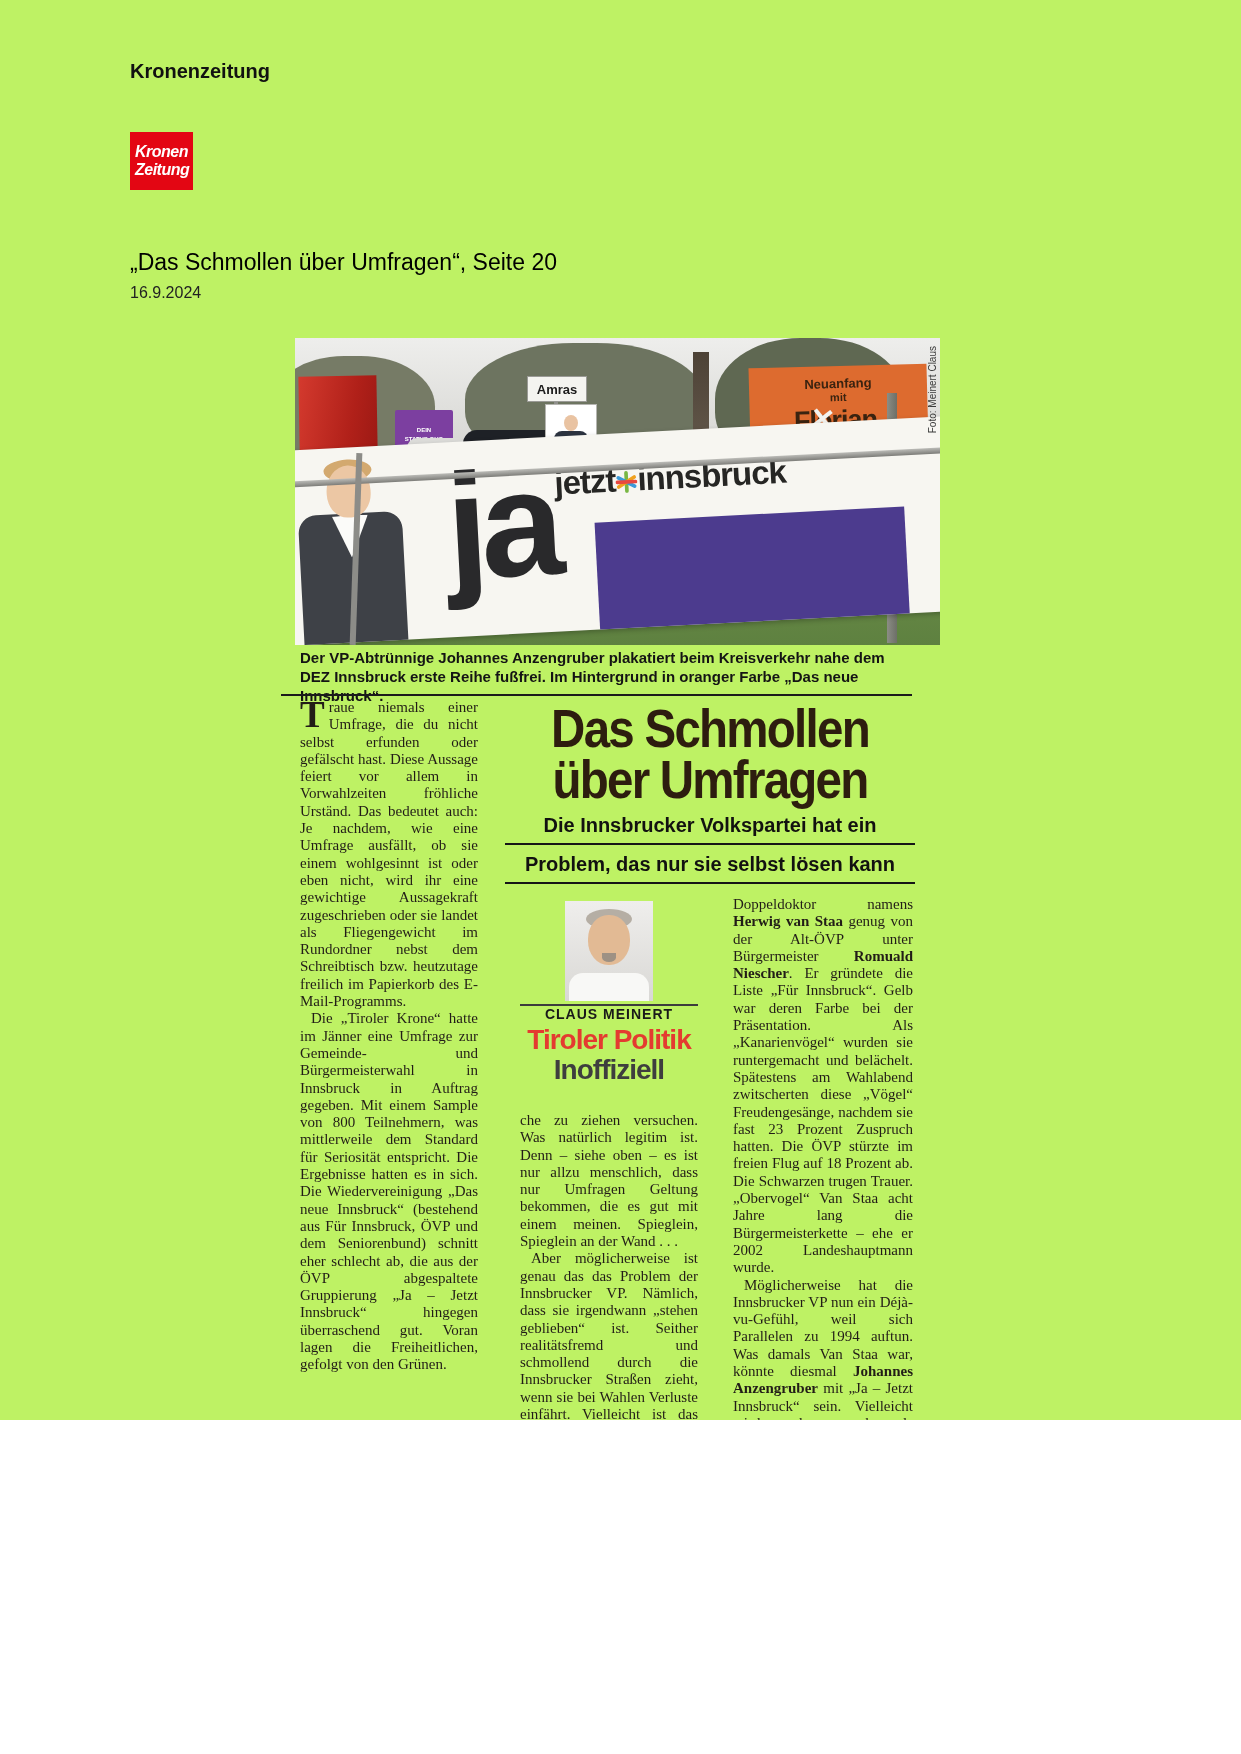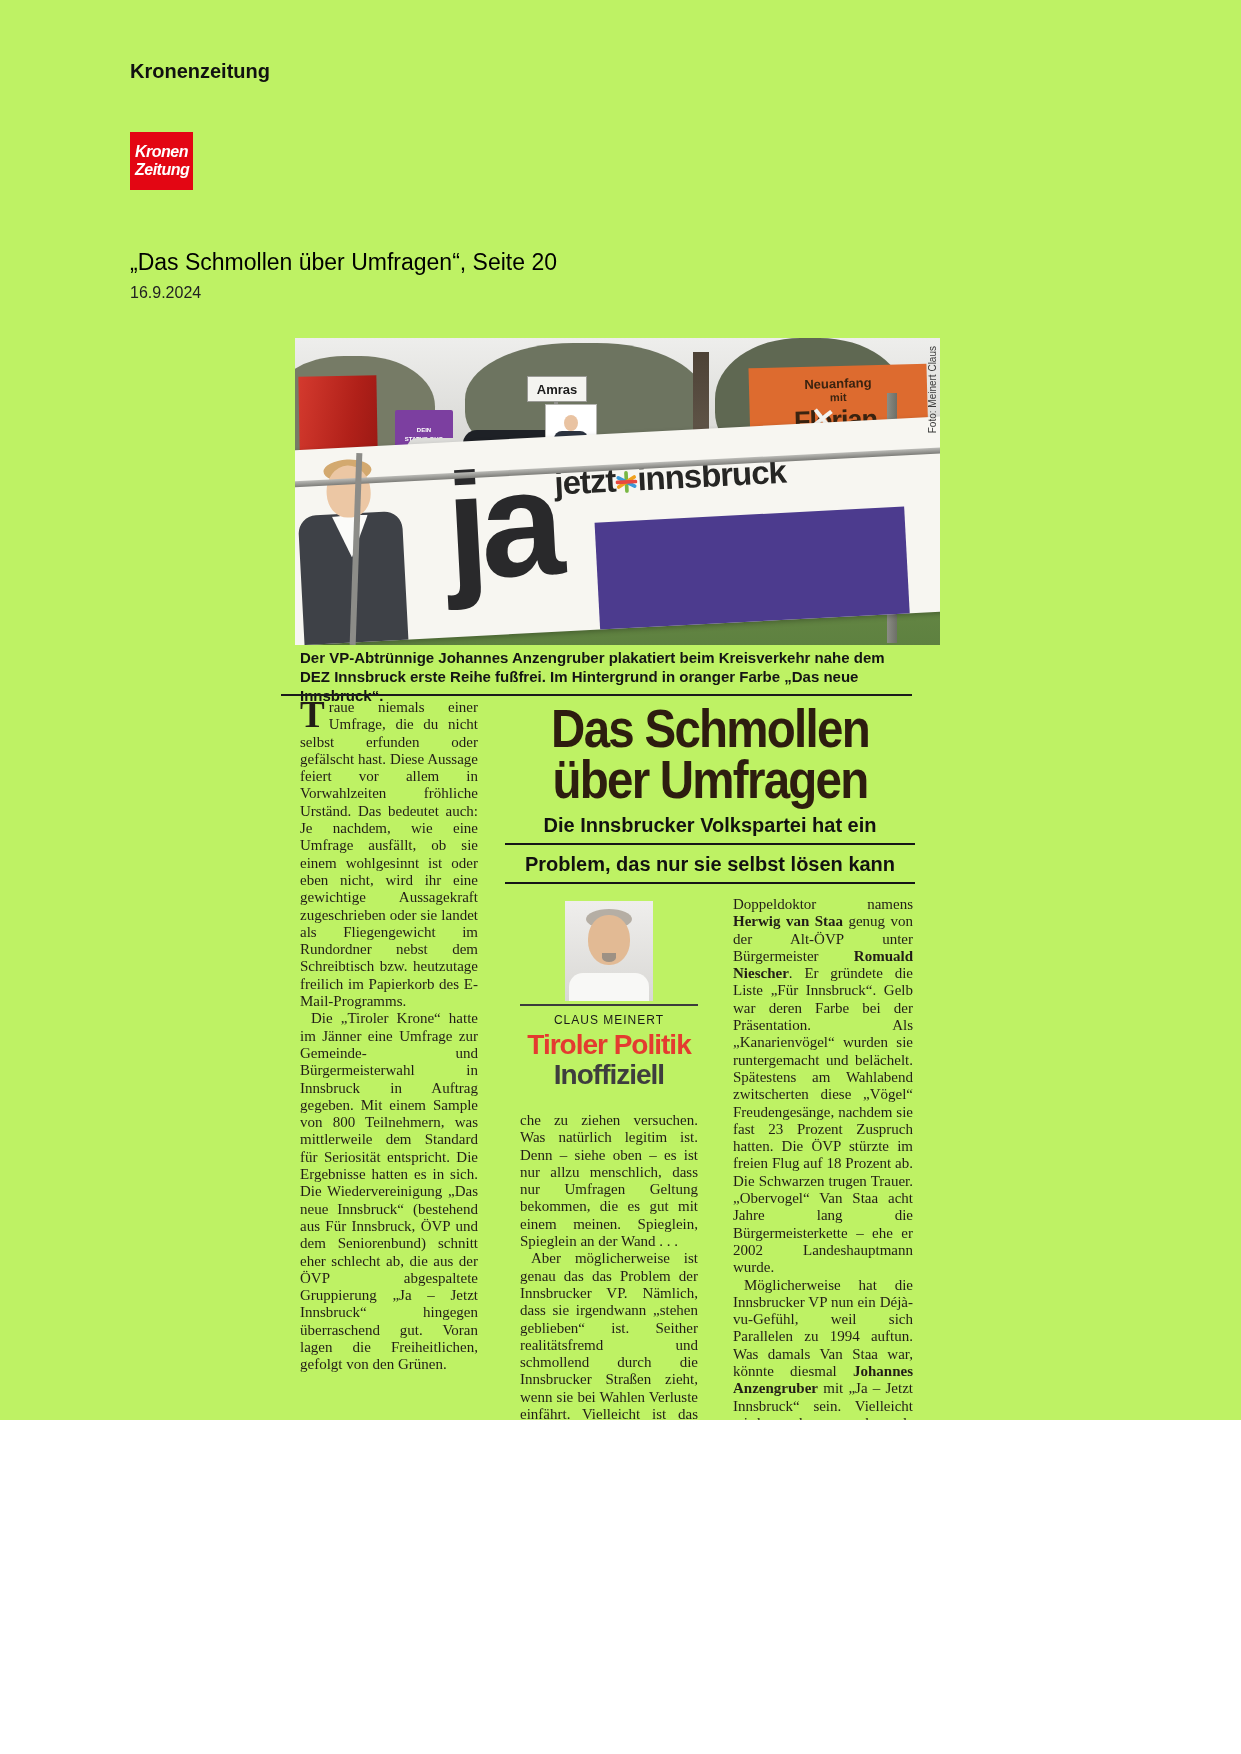--- a/index.html
+++ b/index.html
@@ -85,21 +85,21 @@
   #subhead{left:505px;top:814px;width:410px;text-align:center;color:#121110;}
   #subhead div{font-size:20px;font-weight:bold;padding-bottom:6px;border-bottom:2px solid #161616;margin-bottom:8px;}
 
   #authorbox{left:520px;top:901px;width:178px;text-align:center;}
   .avatar{position:relative;width:88px;height:100px;margin:0 auto;background:linear-gradient(#efeeec,#d9d8d5);overflow:hidden;}
   .av-hair{position:absolute;left:21px;top:8px;width:46px;height:20px;border-radius:50%;background:#b5aea4;}
   .av-face2{position:absolute;left:23px;top:14px;width:42px;height:50px;border-radius:48%;background:#e2ba94;}
   .av-goatee{position:absolute;left:37px;top:52px;width:14px;height:9px;border-radius:0 0 50% 50%;background:#9d9184;}
   .av-shirt{position:absolute;left:4px;bottom:0;width:80px;height:28px;border-radius:14px 14px 0 0;background:#f8f8f6;}
   .av-rule{height:2px;background:#3c3c3c;margin-top:3px;}
-  .au-name{font-size:12px;font-weight:normal;letter-spacing:1px;color:#191919;margin-top:7px;}
+  .au-name{font-size:14px;font-weight:bold;letter-spacing:1px;color:#191919;}
   .au-t1{font-size:28px;font-weight:bold;color:#e43b30;letter-spacing:-1px;line-height:1.08;margin-top:3px;}
   .au-t2{font-size:28px;font-weight:bold;color:#3e3e3e;letter-spacing:-1px;line-height:1.08;}
 
   
   #footer{left:0;top:1655px;width:1241px;text-align:center;font-size:20px;color:#111;}
   #footer .b{font-weight:bold;text-align:center;}
 </style>
 </head>
 <body>
 

